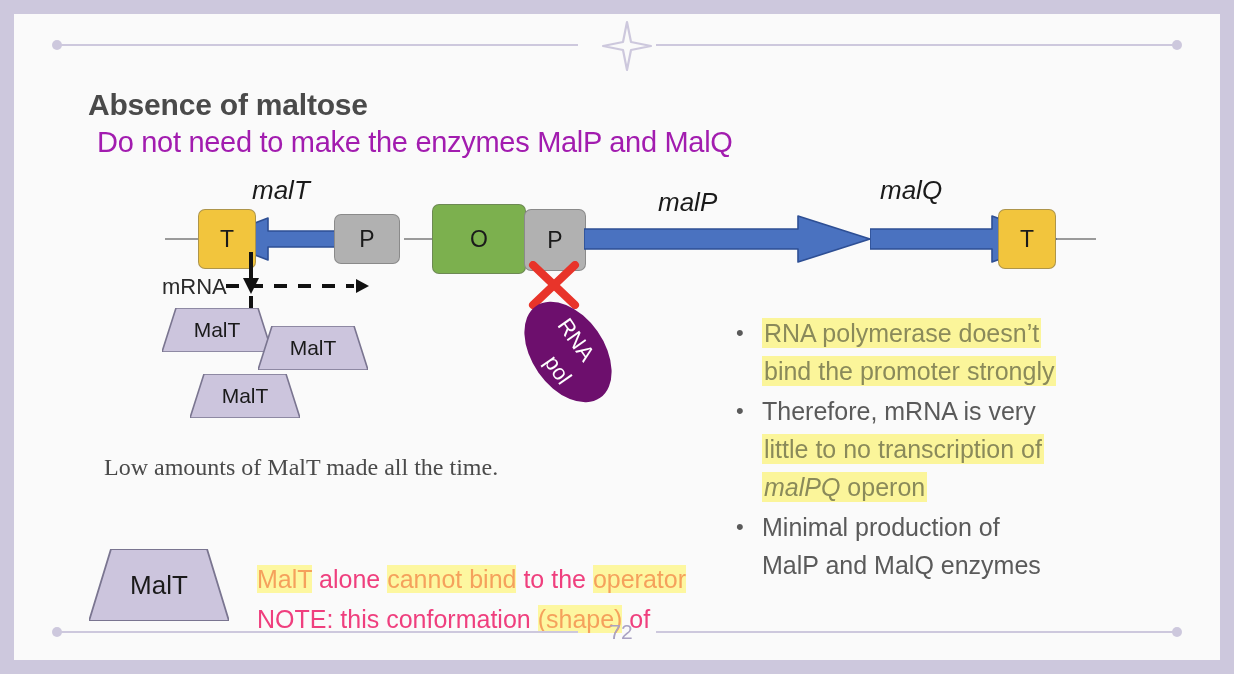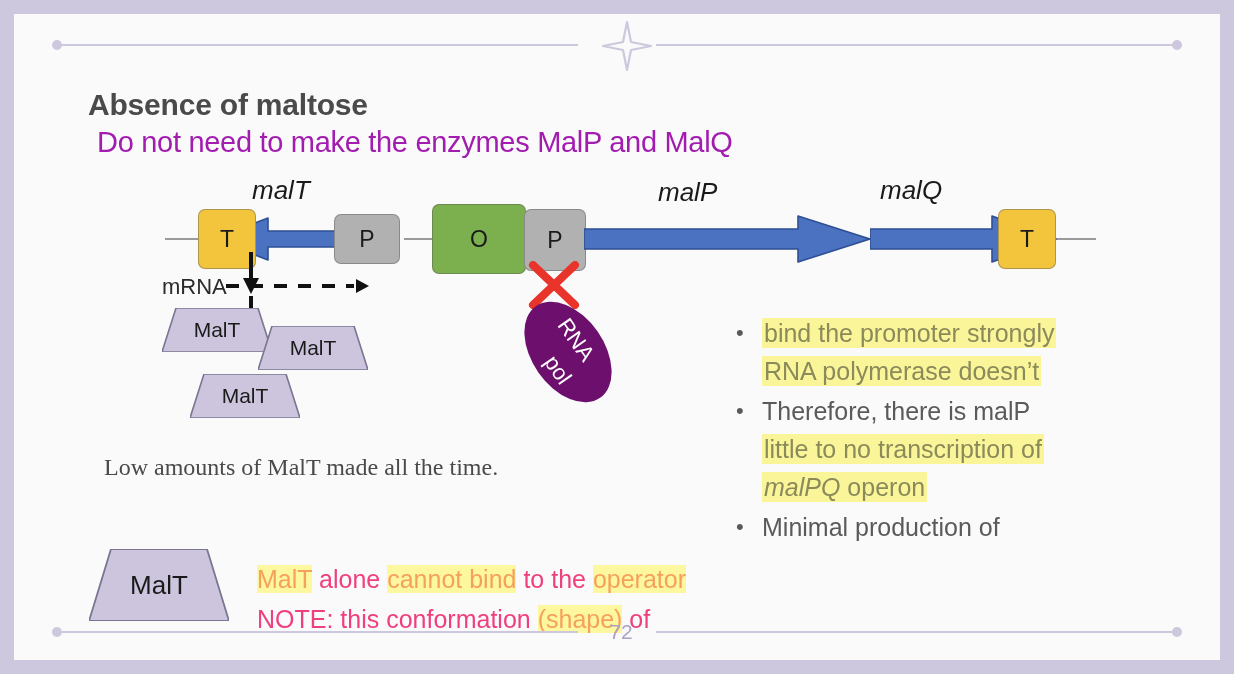--- a/index.html
+++ b/index.html
@@ -266,21 +266,21 @@
 
     <div class="box promoter" style="left:370px; top:40px; width:62px; height:62px;">
       <span>P</span>
     </div>
 
     <svg style="position:absolute; left:372px; top:92px;" width="56" height="48" viewBox="0 0 56 48">
       <line x1="7" y1="4" x2="49" y2="44" stroke="#e8342a" stroke-width="8" stroke-linecap="round"></line>
       <line x1="49" y1="4" x2="7" y2="44" stroke="#e8342a" stroke-width="8" stroke-linecap="round"></line>
     </svg>
 
-    <div class="gene-label" style="left:504px; top:8px;">malP</div>
+    <div class="gene-label" style="left:504px; top:18px;">malP</div>
     <svg style="position:absolute; left:430px; top:44px;" width="290" height="52" viewBox="0 0 290 52">
       <path d="M0 16 L214 16 L214 3 L286 26 L214 49 L214 36 L0 36 Z" fill="#4a72c0" stroke="#2e4f94" stroke-width="1.6" stroke-linejoin="round"></path>
     </svg>
 
     <div class="gene-label" style="left:726px; top:6px;">malQ</div>
     <svg style="position:absolute; left:716px; top:44px;" width="190" height="52" viewBox="0 0 190 52">
       <path d="M0 16 L122 16 L122 3 L186 26 L122 49 L122 36 L0 36 Z" fill="#4a72c0" stroke="#2e4f94" stroke-width="1.6" stroke-linejoin="round"></path>
     </svg>
 
     <div class="box terminator" style="left:844px; top:40px; width:58px; height:60px;">
@@ -352,38 +352,39 @@
     <div>
       <span>NOTE: this conformation </span><span class="hl-note">(shape)</span><span> of</span>
     </div>
   </div>
 
   <div id="bullets">
 
     <div class="bullet-row">
       <div class="bullet-dot">•</div>
       <div class="bullet-body">
+        <span class="ln"><span class="hl hl-dim">RNA polymerase doesn’t</span></span>
         <span class="ln"><span class="hl hl-dim">bind the promoter strongly</span></span>
-        <span class="ln"><span class="hl hl-dim">RNA polymerase doesn’t</span></span>
       </div>
     </div>
 
     <div class="bullet-row">
       <div class="bullet-dot">•</div>
       <div class="bullet-body">
-        <span class="ln"><span>Therefore, there is malP</span></span>
+        <span class="ln"><span>Therefore, mRNA is very</span></span>
         <span class="ln"><span class="hl hl-dim">little to no transcription of</span></span>
         <span class="ln"><span class="hl hl-dim"><em class="gene">malPQ</em> operon</span></span>
       </div>
     </div>
 
     <div class="bullet-row">
       <div class="bullet-dot">•</div>
       <div class="bullet-body">
         <span class="ln"><span>Minimal production of</span></span>
+        <span class="ln"><span>MalP and MalQ enzymes</span></span>
       </div>
     </div>
   </div>
 
   <div class="deco-rule" id="rule-bottom">
     <div class="dot left"></div>
     <div class="line-left"></div>
     <div class="line-right"></div>
     <div class="dot right"></div>
   </div>

